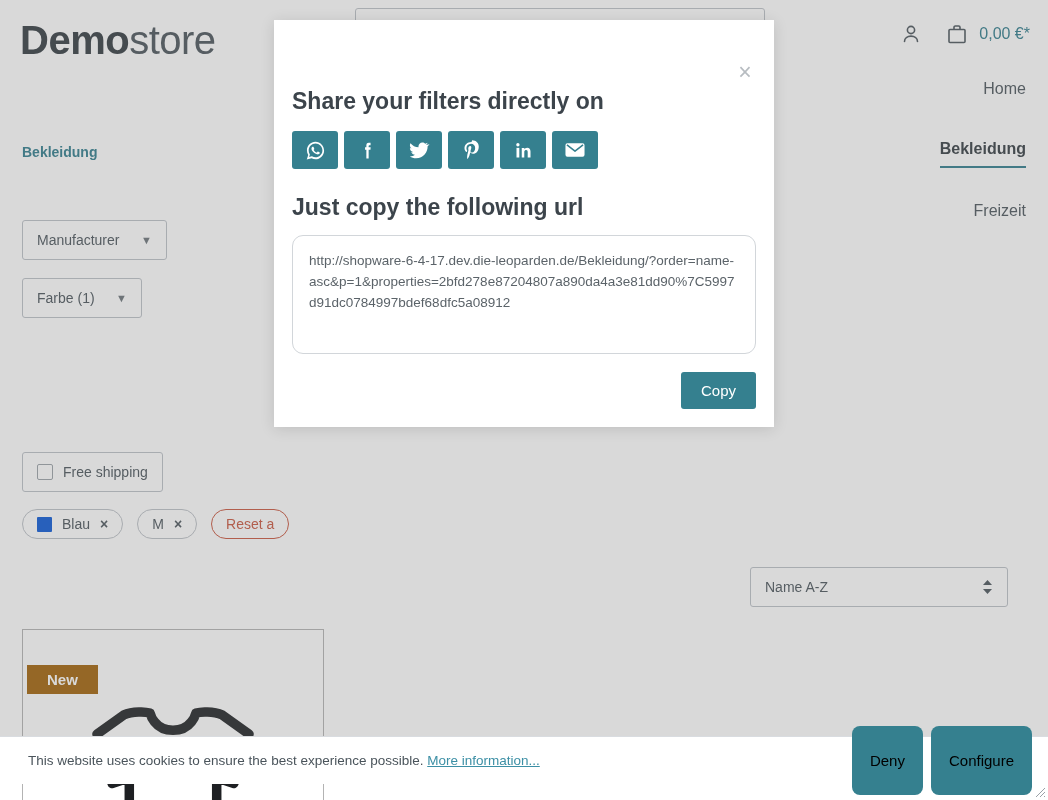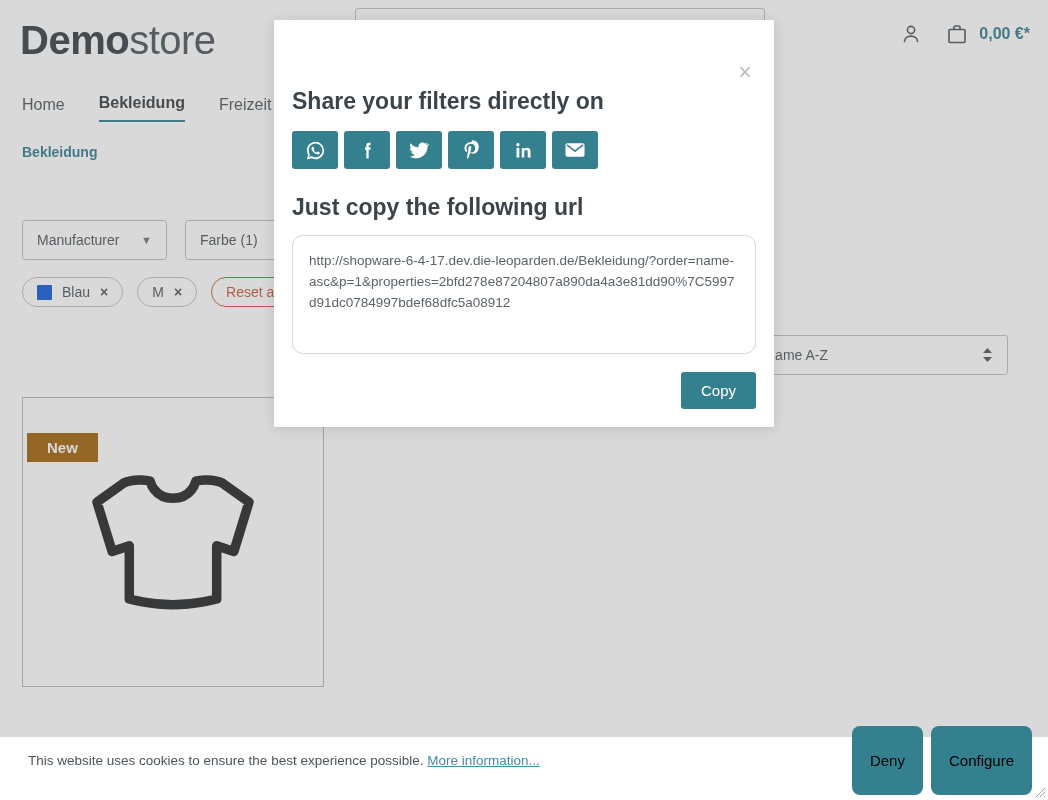--- a/index.html
+++ b/index.html
@@ -49,28 +49,29 @@
     font-size: 14px; color: #4a545b;
     font-family: "Liberation Sans", sans-serif;
   }
 
   .header-actions {
     position: absolute; right: 18px; top: 22px;
     display: flex; align-items: center; gap: 22px;
   }
   .hicon { color: #4a545b; display: block; }
   .cart-wrap { display: flex; align-items: center; gap: 10px; }
-  .cart-total { color: #2f7c8c; font-weight: 700; font-size: 16px; }
+  .cart-total { color: #2f7c8c; font-weight: 400; font-size: 16px; }
 
   
   .nav {
     height: 42px;
     padding: 0 22px;
     display: flex; align-items: flex-end; gap: 34px;
     font-size: 16px;
+    flex-direction: column;
   }
   .nav-item {
     color: #4a545b; padding-bottom: 8px;
     white-space: nowrap;
   }
   .nav-item.active {
     color: #333b41; font-weight: 700;
     border-bottom: 2px solid #2f7c8c;
   }
 
@@ -79,20 +80,21 @@
     padding: 22px 22px 0 22px;
     font-size: 14px; font-weight: 700; color: #2f7c8c;
   }
 
   
   .filter-bar {
     margin-top: 60px;
     padding: 0 22px;
     display: flex; align-items: flex-start; gap: 18px;
     flex-wrap: nowrap;
+    flex-direction: column;
   }
   .filter-btn {
     height: 40px; min-width: 145px;
     border: 1px solid #bcc1c7; border-radius: 3px;
     background: transparent;
     display: flex; align-items: center; justify-content: space-between;
     padding: 0 14px; gap: 10px;
     font-size: 14px; color: #4a545b;
     font-family: "Liberation Sans", sans-serif;
     white-space: nowrap;

